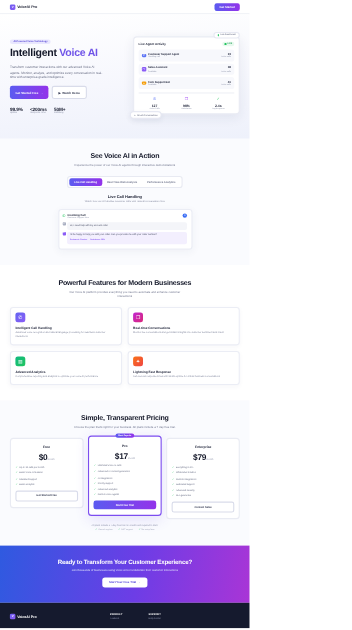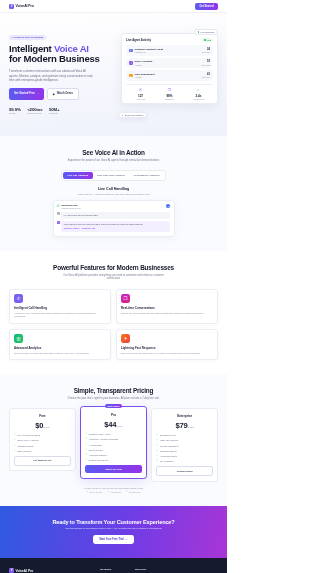--- a/index.html
+++ b/index.html
@@ -251,21 +251,20 @@
       <div class="brand-name">VoiceAI Pro</div>
     </div>
     <button class="nav-cta">Get Started</button>
   </div>
 
   <div class="hero">
     <div class="hero-left">
       <div class="pill">AI-Powered Voice Technology</div>
       <div class="hero-h1">
         <span>Intelligent </span><span class="accent">Voice AI</span><br>
-        <span>for Modern Business</span>
       </div>
       <div class="hero-sub">Transform customer interactions with our advanced Voice AI agents. Monitor, analyze, and optimize every conversation in real-time with enterprise-grade intelligence.</div>
       <div class="hero-btns">
         <button class="btn-primary">
           <span>Get Started Free</span>
           <span>→</span>
         </button>
         <button class="btn-ghost">
           <span>▶</span>
           <span>Watch Demo</span>
@@ -464,21 +463,21 @@
               <span>Basic analytics</span>
             </li>
         </ul>
         <button class="p-btn">Get Started Free</button>
       </div>
 
       <div class="p-card pop">
         <div class="pop-badge">Most Popular</div>
         <div class="p-name">Pro</div>
         <div class="p-price">
-          <span class="p-amt">$44</span><span class="p-per">/month</span>
+          <span class="p-amt">$17</span><span class="p-per">/month</span>
         </div>
         <ul class="p-feats">
           <li>
               <span class="chk">✓</span>
               <span>Unlimited Voice AI calls</span>
             </li>
           <li>
               <span class="chk">✓</span>
               <span>Advanced AI content generation</span>
             </li>

